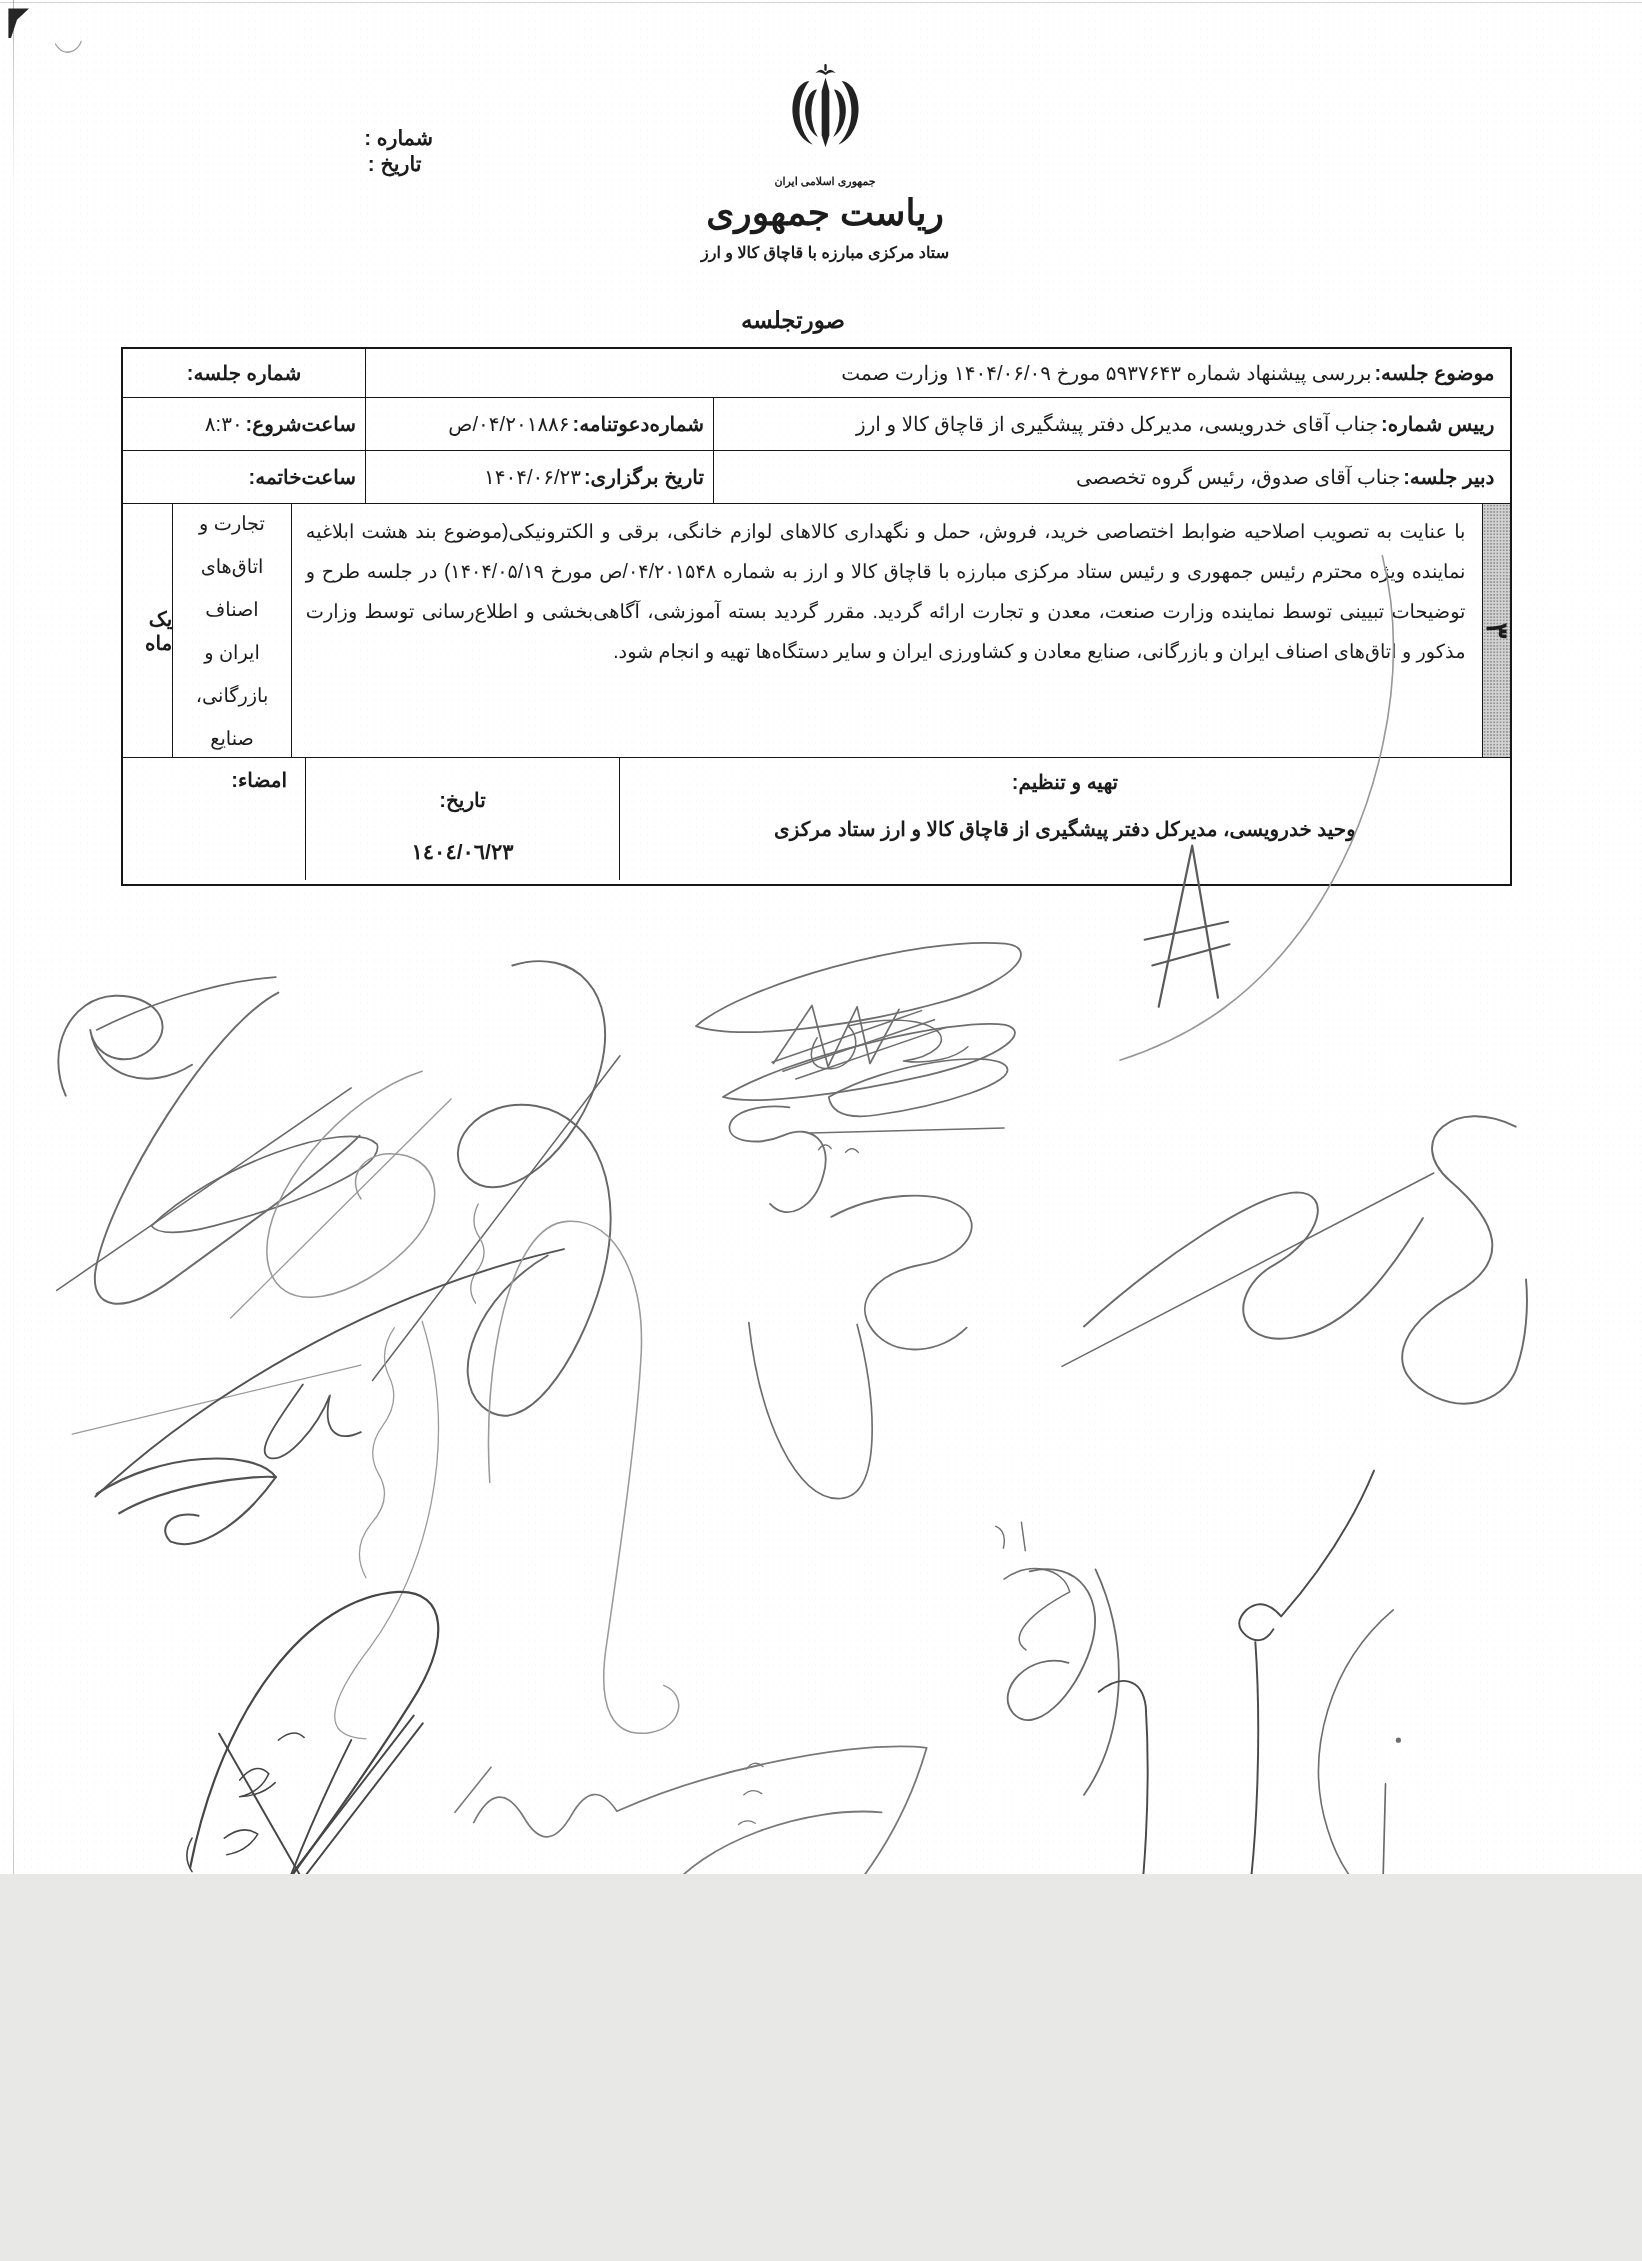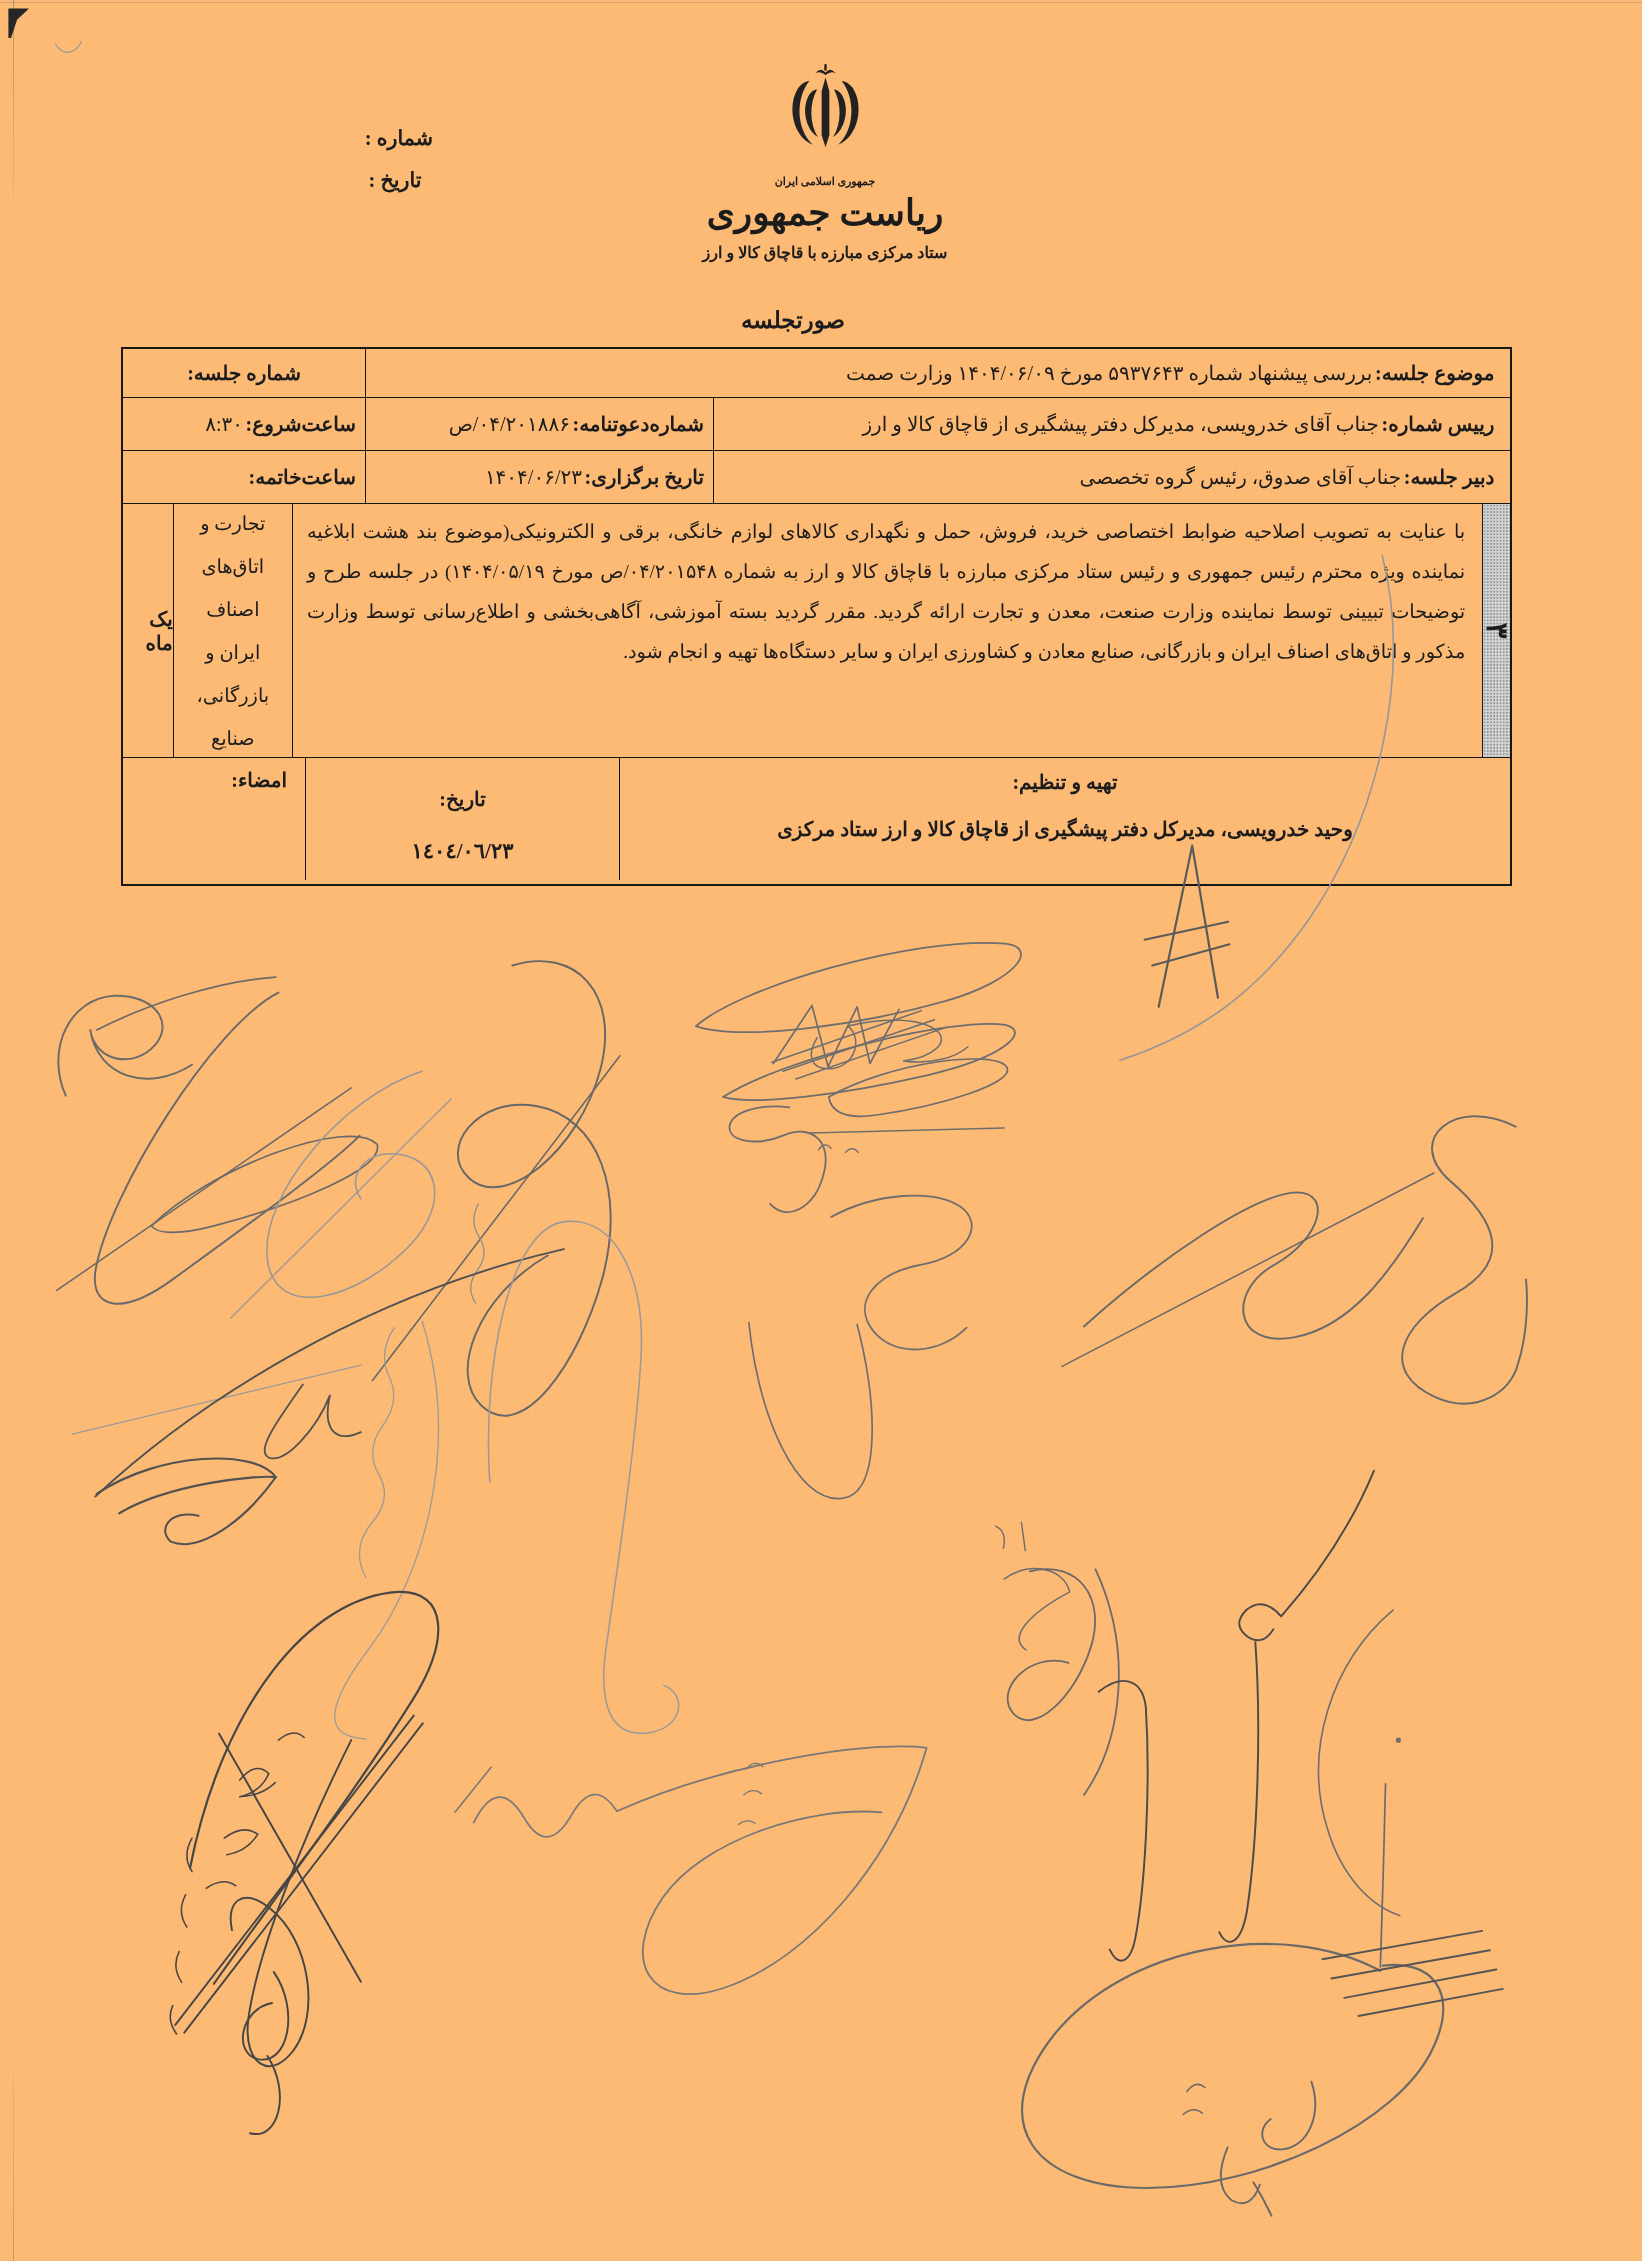--- a/index.html
+++ b/index.html
@@ -1,36 +1,36 @@
 <!DOCTYPE html>
 <html lang="fa" dir="rtl" style="font-size:10.3px"><head>
 <meta charset="utf-8">
 <style>
   html,body{margin:0;padding:0;background:#e8e8e6;}
   .page{
-    position:relative; width:1642px; height:2261px;
-    background:#fdba74;
-    font-family:Liberation Serif, serif;
+    position:relative; width:1642px; height:1874px;
+    background:#ffffff;
+    font-family:Liberation Sans, sans-serif;
     color:#1c1c1c; direction:rtl; overflow:hidden;
   }
   .page::before{
     content:""; position:absolute; inset:0; pointer-events:none;
     background-image:radial-gradient(rgba(70,70,70,.05) 0.6px, transparent 0.9px);
     background-size:7px 8.4px;
   }
   .top-edge{position:absolute;top:1.9px;left:0;width:100%;height:1.3px;background:rgba(110,110,110,.30);}
   .left-edge{position:absolute;top:0;left:13px;width:1.3px;height:100%;
     background:linear-gradient(rgba(90,90,90,.45), rgba(150,150,150,.05) 10%, rgba(150,150,150,.05) 90%, rgba(90,90,90,.35));}
   .corner-mark{position:absolute;left:8.4px;top:8.4px;width:20.6px;height:30px;background:#262626;
     clip-path:polygon(0 0,100% 0,42% 38%,12% 100%,0 100%);}
 
   
   .ref{position:absolute; left:277px; top:126px; width:156px; text-align:right;}
   .ref .rline{font-size:20.6px; font-weight:bold;}
-  .ref .rline + .rline{margin-top:18px; margin-right:11.6px;}
+  .ref .rline + .rline{margin-top:2px; margin-right:11.6px;}
 
   
   .header{position:absolute; left:606px; top:62px; width:438px; text-align:center;}
   .emblem{display:inline-block;}
   .country{font-size:11px; font-weight:bold; letter-spacing:0.6px; margin-top:0px;}
   .presidency{font-size:36px; font-weight:bold; margin-top:3.9px;}
   .organization{font-size:16px; font-weight:bold; margin-top:9px;}
   .doc-title{position:absolute; left:664px; top:307px; width:258px; text-align:center;
     font-size:23px; font-weight:bold;}
 

